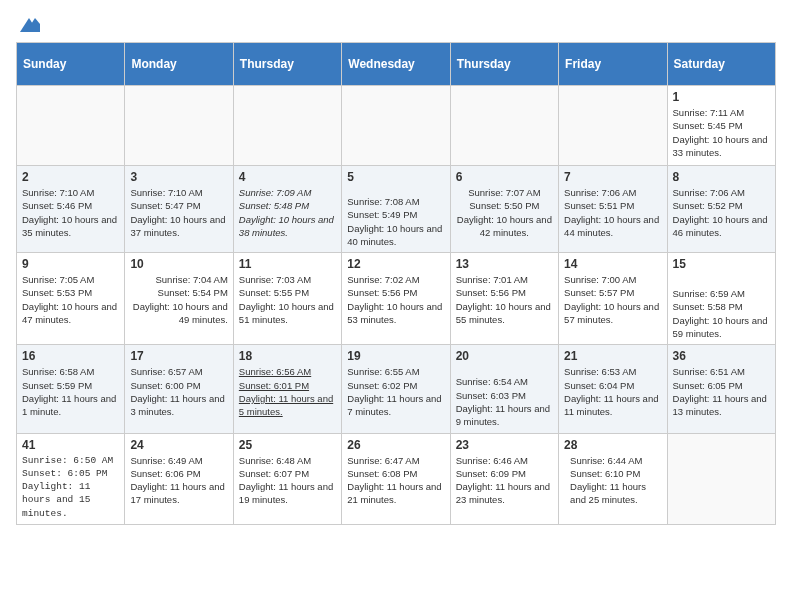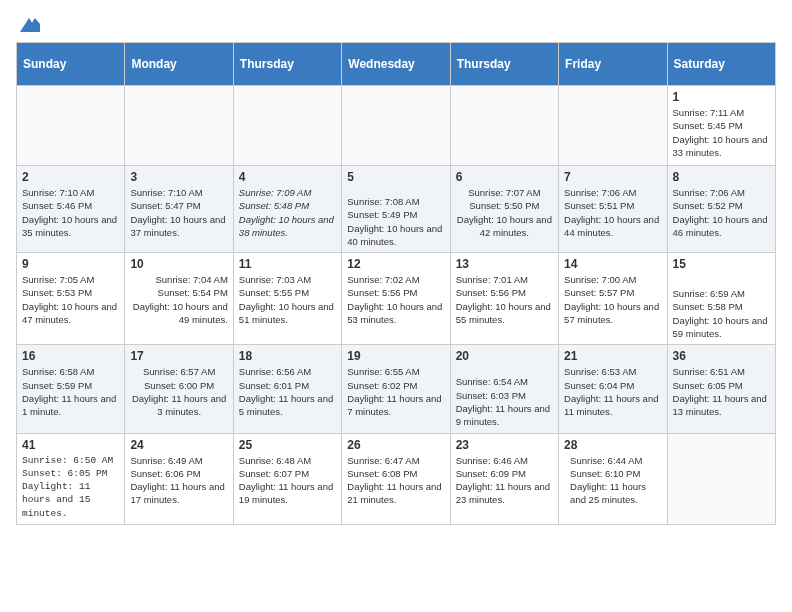--- a/index.html
+++ b/index.html
@@ -221,27 +221,27 @@
       </tr>
       <tr>
         <td>
           <div class="day-number">16</div>
           <div class="day-info" style="white-space: pre-line;">Sunrise: 6:58 AM
 Sunset: 5:59 PM
 Daylight: 11 hours and 1 minute.</div>
         </td>
         <td>
           <div class="day-number">17</div>
-          <div class="day-info" style="white-space: pre-line; text-align: center;">Sunrise: 6:57 AM
+          <div class="day-info" style="white-space: pre-line;">Sunrise: 6:57 AM
 Sunset: 6:00 PM
 Daylight: 11 hours and 3 minutes.</div>
         </td>
         <td>
           <div class="day-number">18</div>
-          <div class="day-info" style="white-space: pre-line;">Sunrise: 6:56 AM
+          <div class="day-info" style="white-space: pre-line; text-decoration: underline;">Sunrise: 6:56 AM
 Sunset: 6:01 PM
 Daylight: 11 hours and 5 minutes.</div>
         </td>
         <td>
           <div class="day-number">19</div>
           <div class="day-info" style="white-space: pre-line;">Sunrise: 6:55 AM
 Sunset: 6:02 PM
 Daylight: 11 hours and 7 minutes.</div>
         </td>
         <td>

